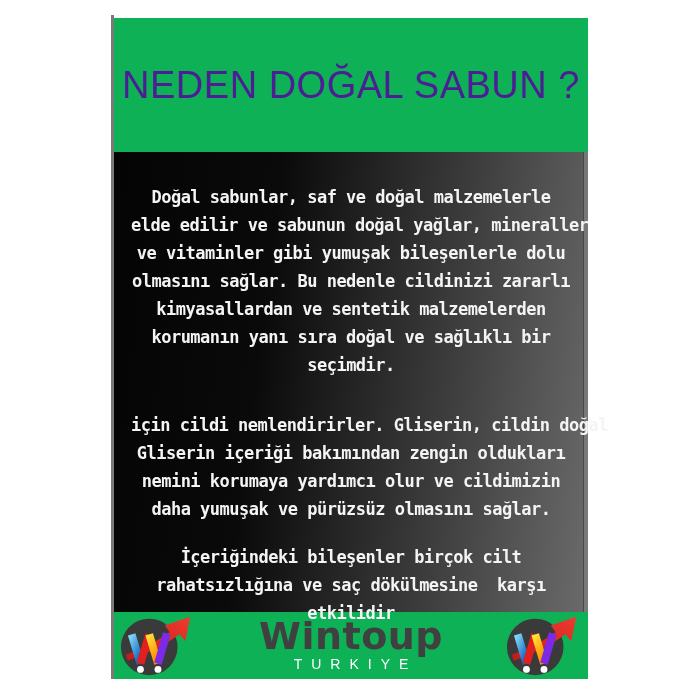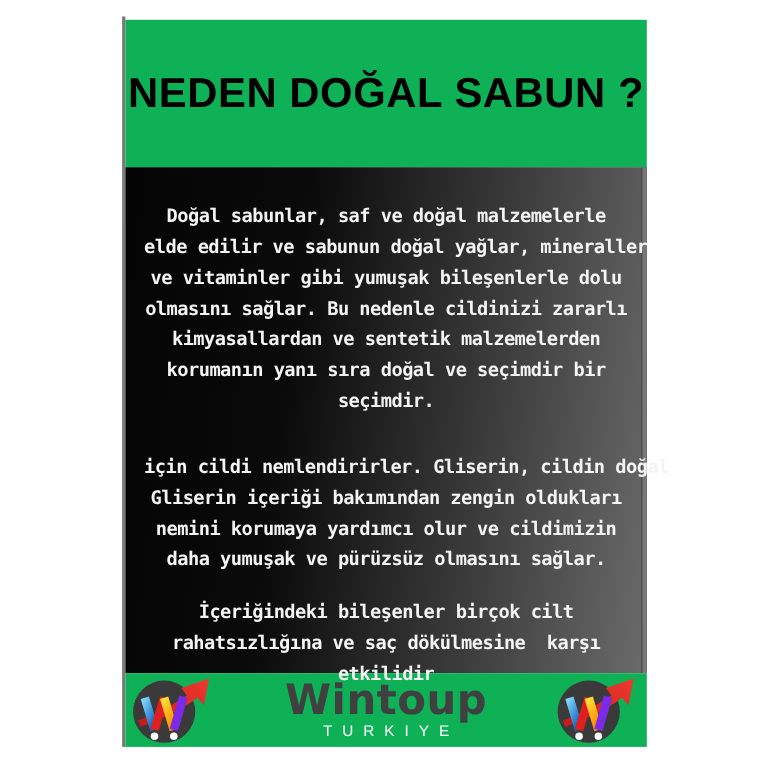--- a/index.html
+++ b/index.html
@@ -11,23 +11,23 @@
   .flyer{
     position:absolute;left:111px;top:15px;width:477px;height:664px;
     box-sizing:border-box;border-left:3px solid #7a7a7a;
     padding-top:3px;
   }
   .header{
     height:134px;background:#0eb155;
     display:flex;align-items:center;justify-content:center;
   }
   .header .title{
-    color:#000000;
+    color:#4c1d95;
     font-family:"Liberation Sans", sans-serif;
-    font-weight:700;font-size:38px;letter-spacing:0.5px;
+    font-weight:400;font-size:38px;letter-spacing:0.5px;
     white-space:pre;
   }
   .dark{
     height:460px;box-sizing:border-box;
     background:linear-gradient(97deg,#040404 0%,#0a0a0a 32%,#3c3c3c 68%,#6b6b6b 100%);
     box-shadow:inset -4px 0 0 rgba(128,128,128,0.85), inset -5px 0 0 rgba(70,70,70,0.9);
     padding-top:14px;
     text-align:center;
   }
   .para{margin:17px;}
@@ -69,21 +69,21 @@
     <div class="title">NEDEN DOĞAL SABUN ?</div>
   </div>
 
   <div class="dark">
     <div class="para p1">
       <div class="line">Doğal sabunlar, saf ve doğal malzemelerle</div>
       <div class="line">elde edilir ve sabunun doğal yağlar, mineraller</div>
       <div class="line">ve vitaminler gibi yumuşak bileşenlerle dolu</div>
       <div class="line">olmasını sağlar. Bu nedenle cildinizi zararlı</div>
       <div class="line">kimyasallardan ve sentetik malzemelerden</div>
-      <div class="line">korumanın yanı sıra doğal ve seçimdir bir</div>
+      <div class="line">korumanın yanı sıra doğal ve sağlıklı bir</div>
       <div class="line">seçimdir.</div>
     </div>
     <div class="para p2">
       <div class="line">için cildi nemlendirirler. Gliserin, cildin doğal</div>
       <div class="line">Gliserin içeriği bakımından zengin oldukları</div>
       <div class="line">nemini korumaya yardımcı olur ve cildimizin</div>
       <div class="line">daha yumuşak ve pürüzsüz olmasını sağlar.</div>
     </div>
     <div class="para p3">
       <div class="line">İçeriğindeki bileşenler birçok cilt</div>

